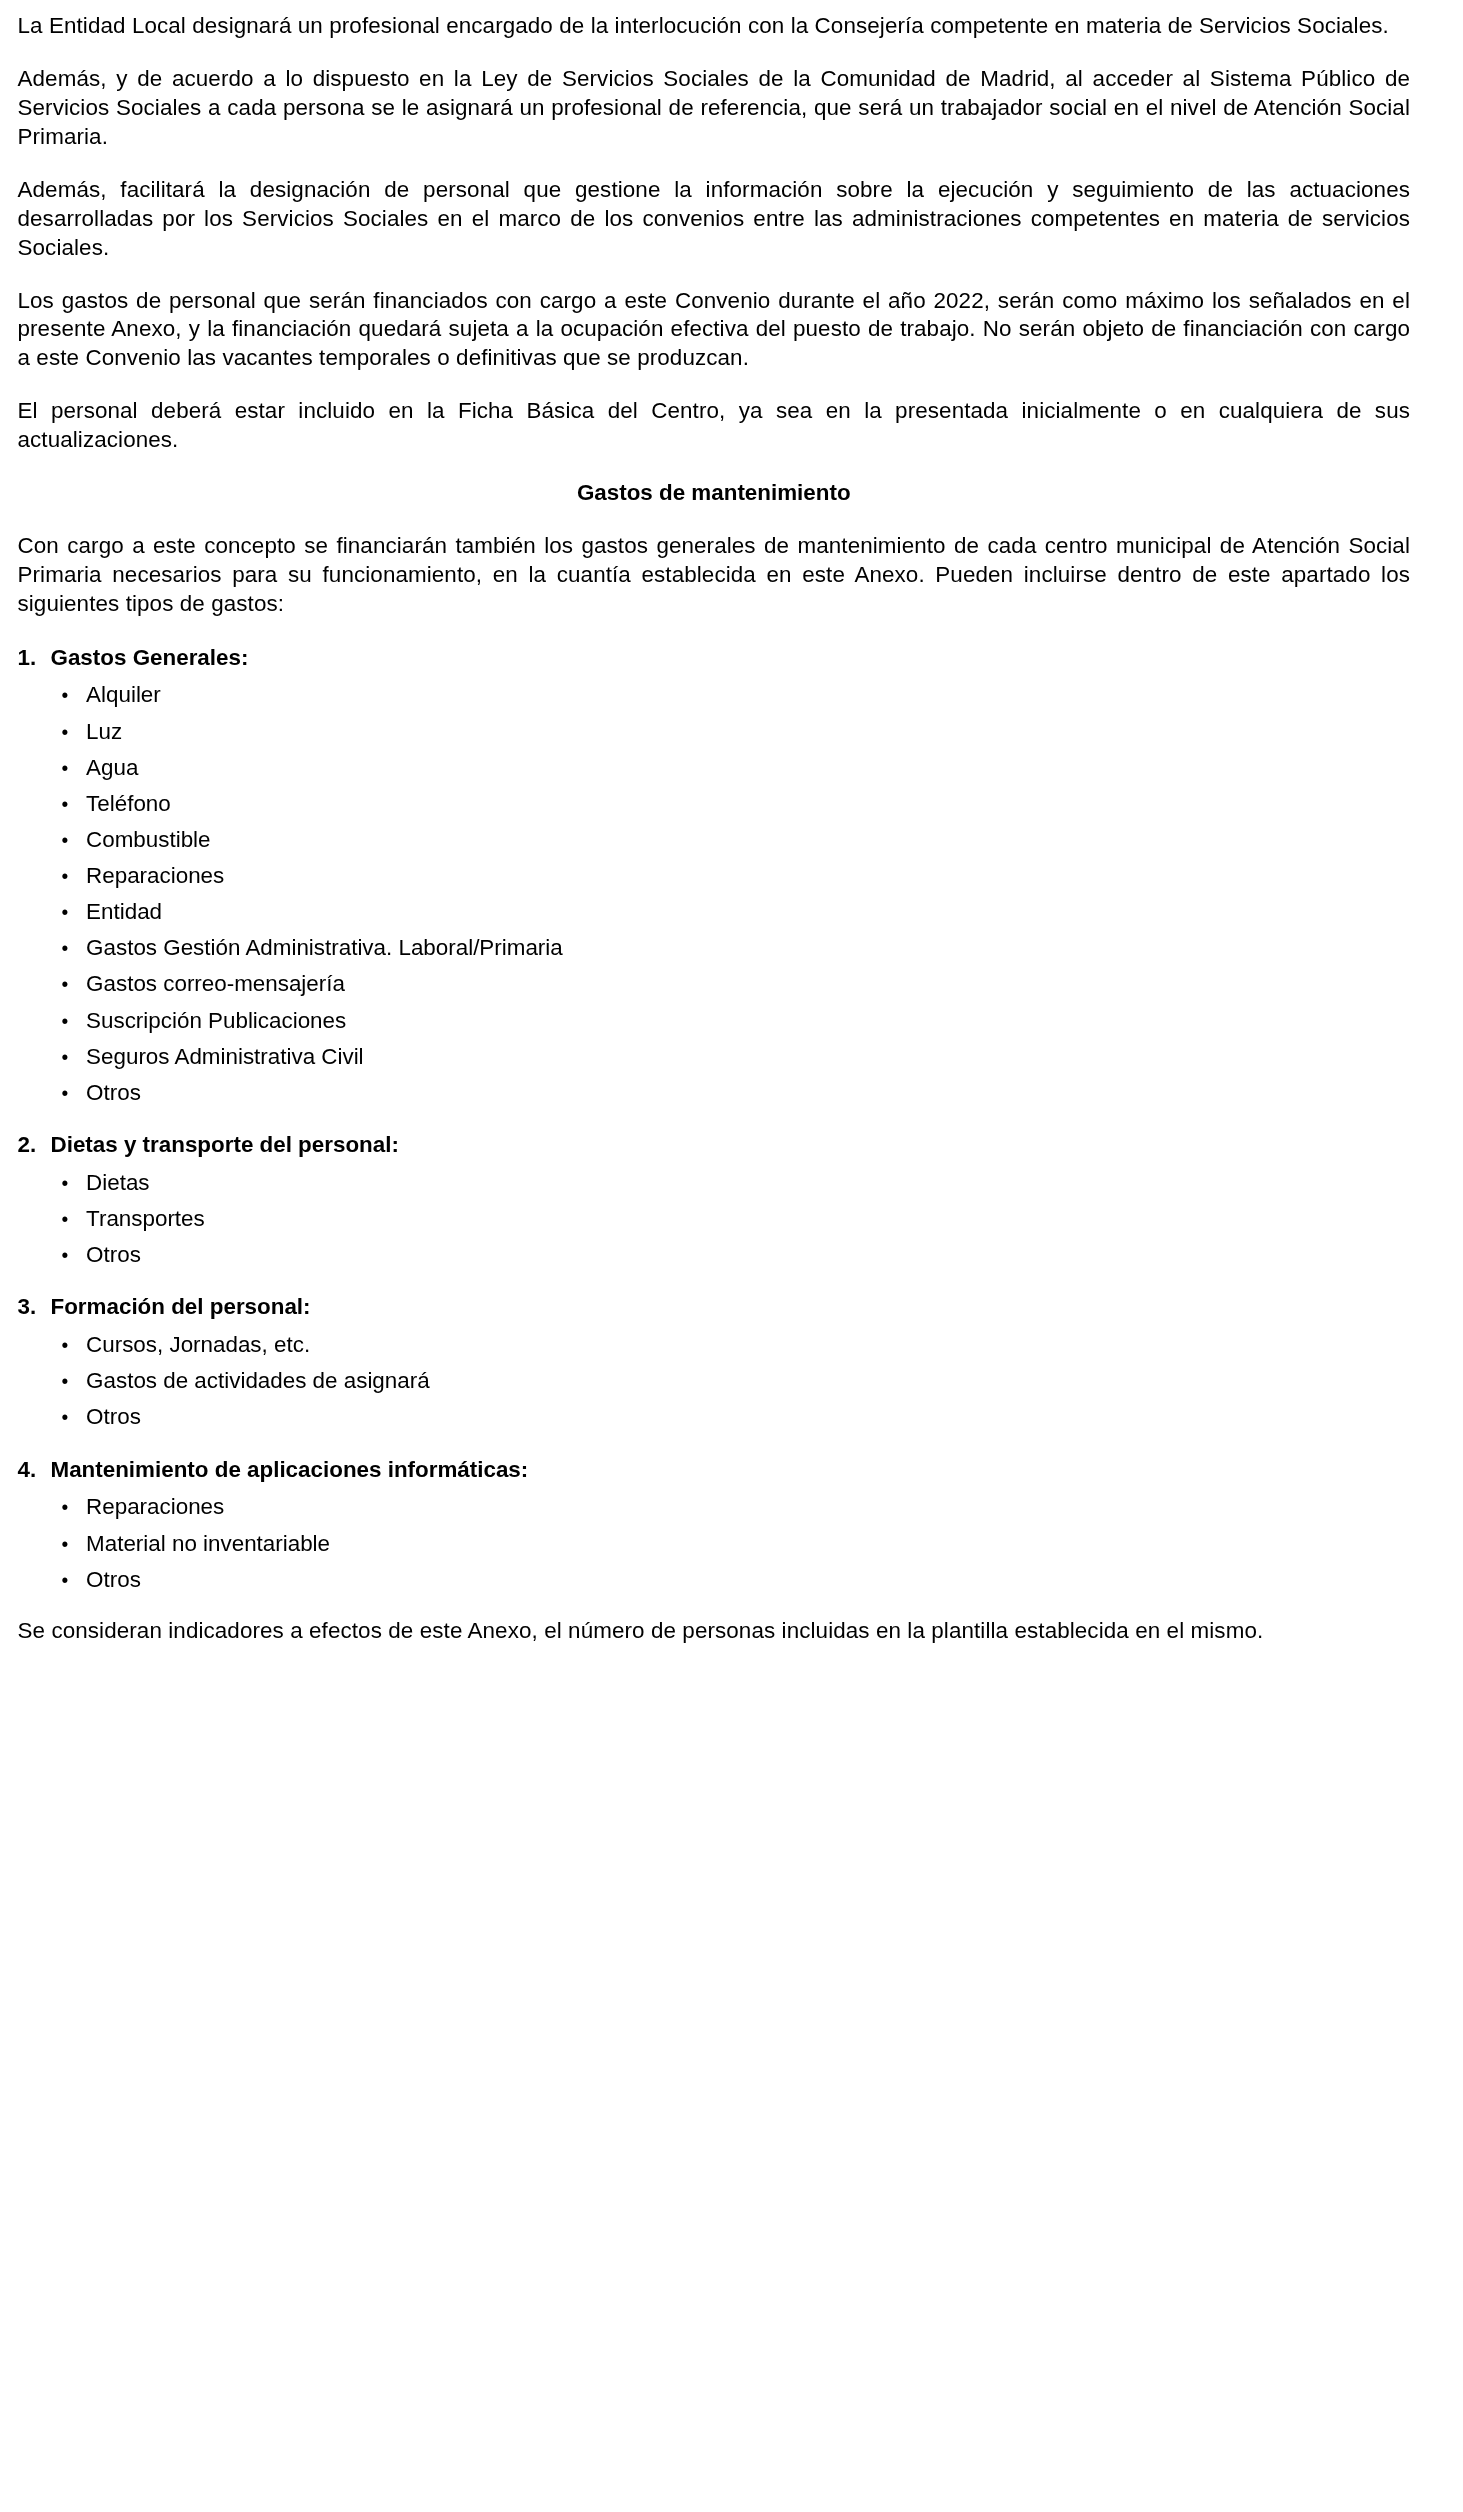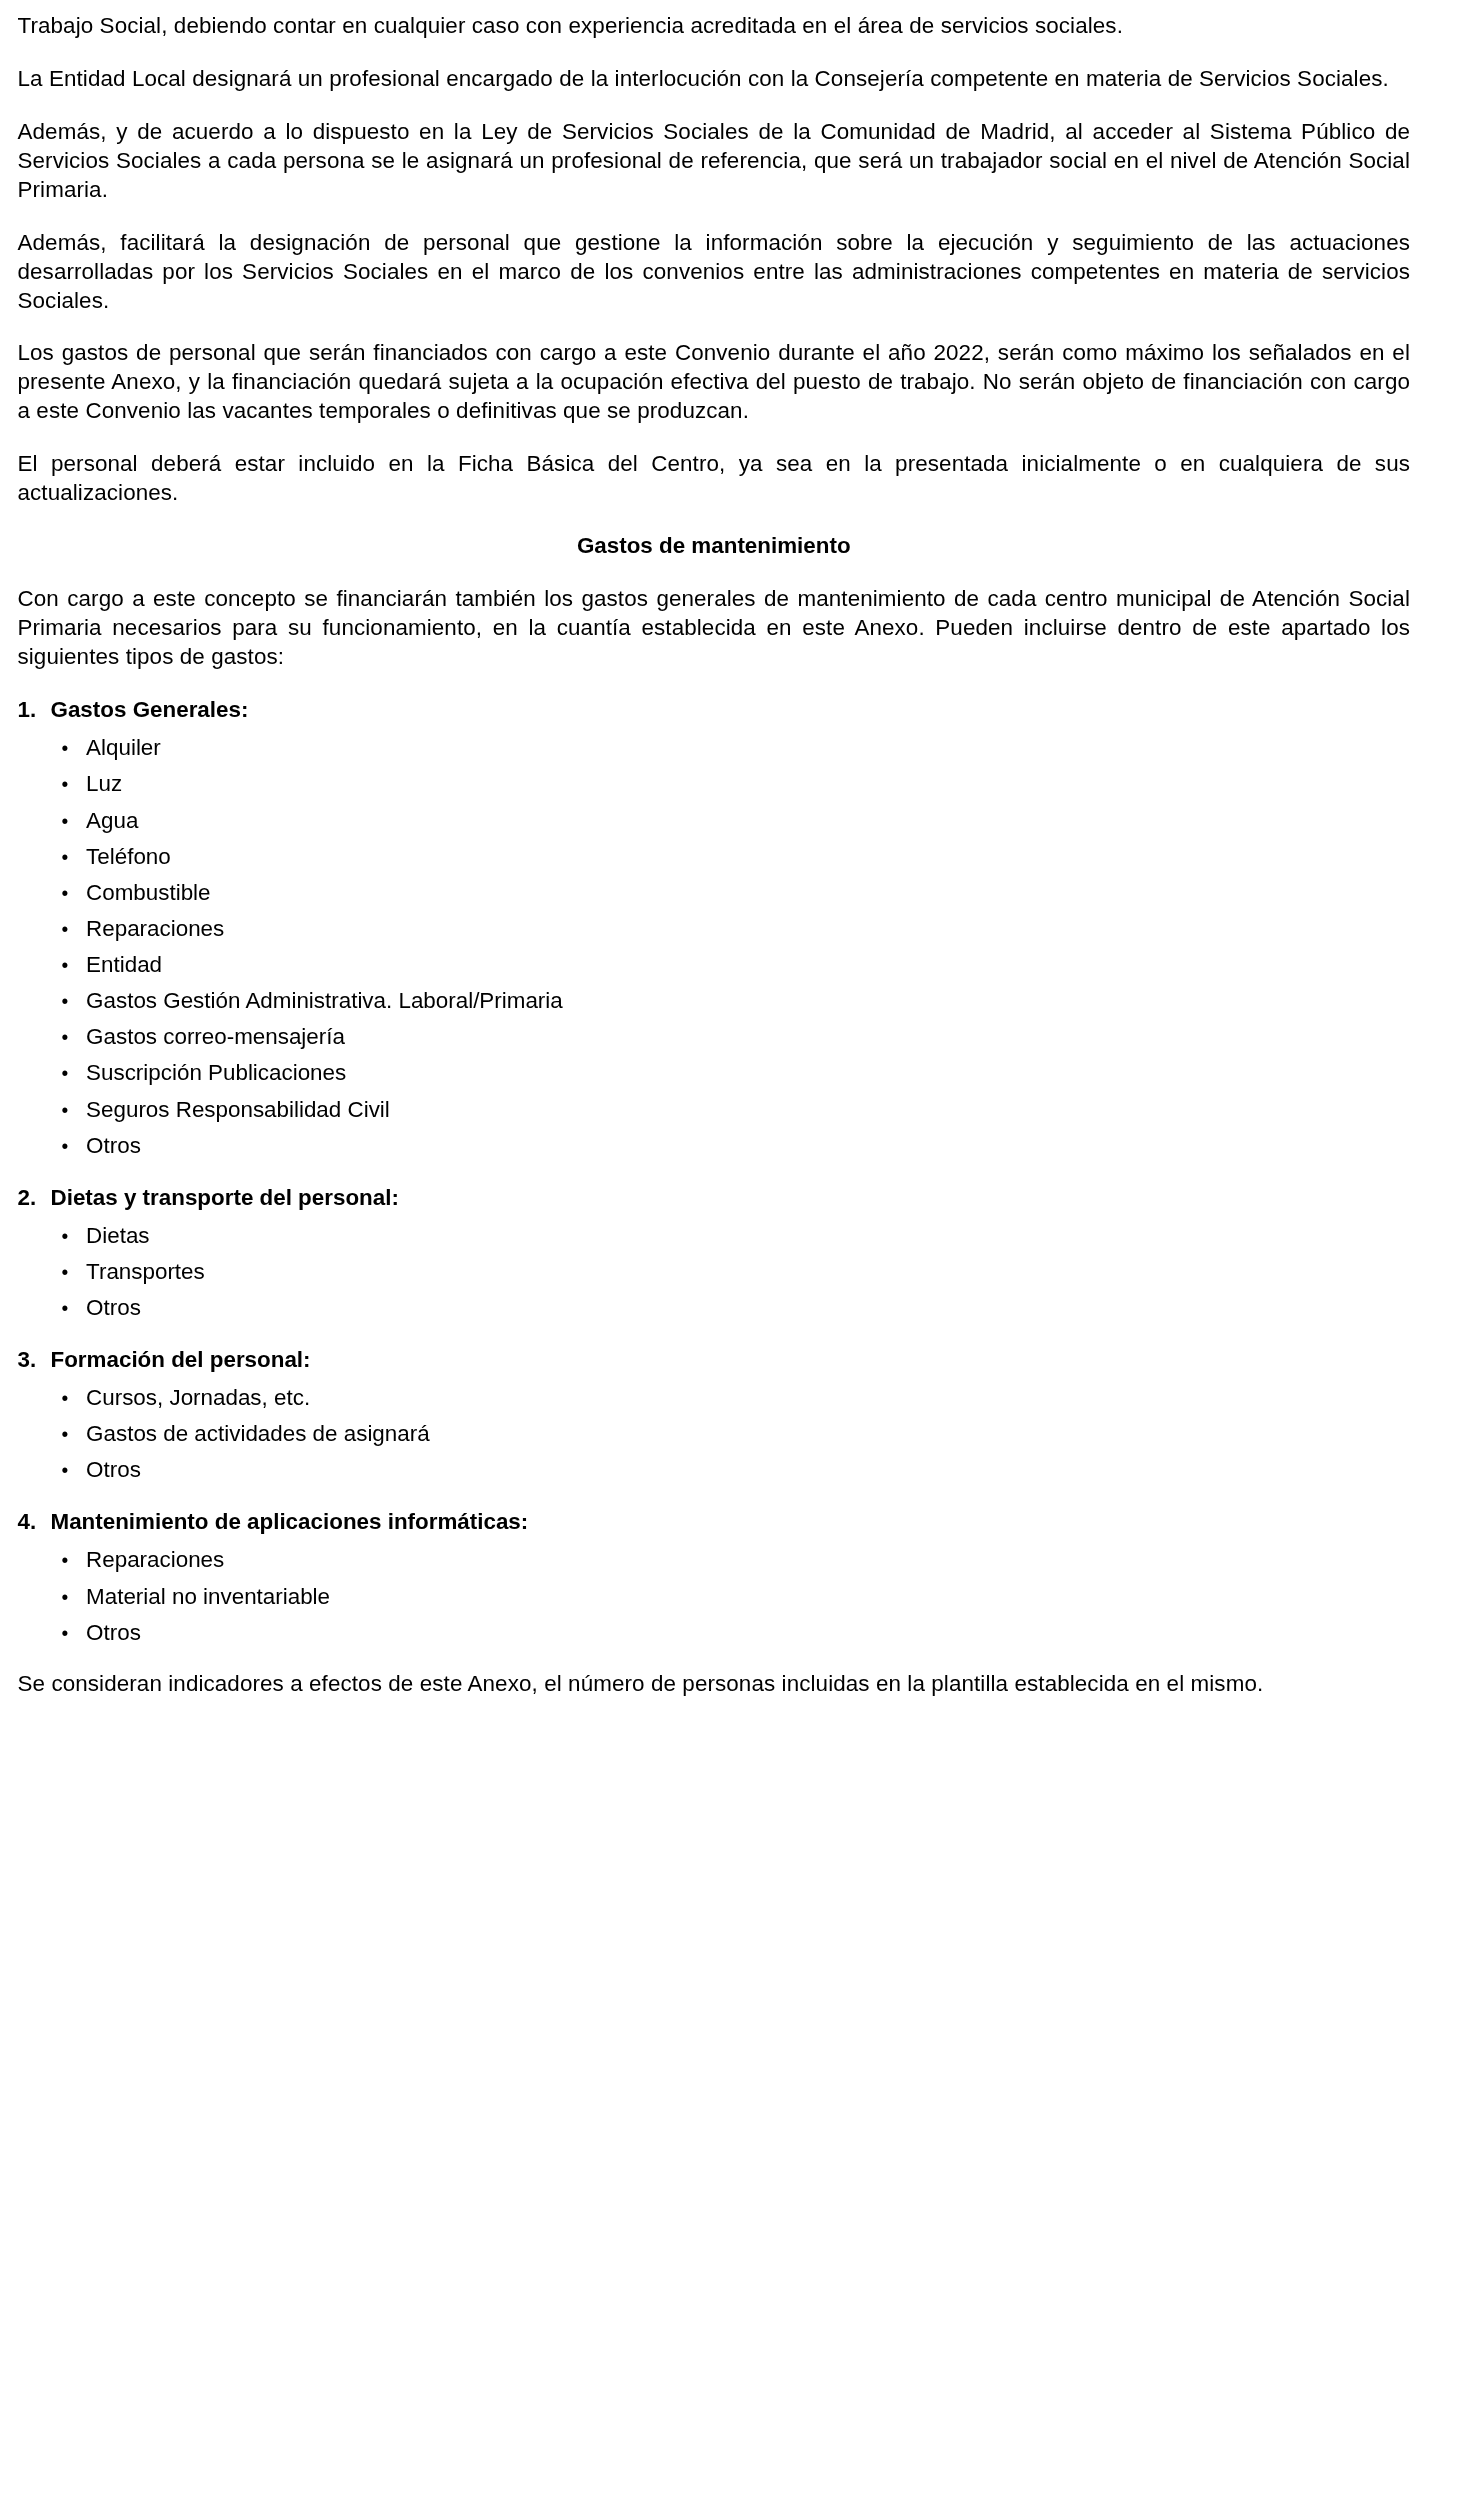--- a/index.html
+++ b/index.html
@@ -80,21 +80,20 @@
   }
   ul.bullets li .btext {
     flex: 1 1 auto;
   }
 </style>
 </head>
 <body>
 
 <div class="page">
 
-  <p class="para">Trabajo Social, debiendo contar en cualquier caso con experiencia acreditada en el área de servicios sociales.</p>
   <p class="para">La Entidad Local designará un profesional encargado de la interlocución con la Consejería competente en materia de Servicios Sociales.</p>
   <p class="para">Además, y de acuerdo a lo dispuesto en la Ley de Servicios Sociales de la Comunidad de Madrid, al acceder al Sistema Público de Servicios Sociales a cada persona se le asignará un profesional de referencia, que será un trabajador social en el nivel de Atención Social Primaria.</p>
   <p class="para">Además, facilitará la designación de personal que gestione la información sobre la ejecución y seguimiento de las actuaciones desarrolladas por los Servicios Sociales en el marco de los convenios entre las administraciones competentes en materia de servicios Sociales.</p>
   <p class="para">Los gastos de personal que serán financiados con cargo a este Convenio durante el año 2022, serán como máximo los señalados en el presente Anexo, y la financiación quedará sujeta a la ocupación efectiva del puesto de trabajo. No serán objeto de financiación con cargo a este Convenio las vacantes temporales o definitivas que se produzcan.</p>
   <p class="para">El personal deberá estar incluido en la Ficha Básica del Centro, ya sea en la presentada inicialmente o en cualquiera de sus actualizaciones.</p>
 
   <h3 class="heading">Gastos de mantenimiento</h3>
 
   <p class="para">Con cargo a este concepto se financiarán también los gastos generales de mantenimiento de cada centro municipal de Atención Social Primaria necesarios para su funcionamiento, en la cuantía establecida en este Anexo. Pueden incluirse dentro de este apartado los siguientes tipos de gastos:</p>
 
@@ -141,21 +140,21 @@
         <li>
             <span class="dot">•</span>
             <span class="btext">Gastos correo-mensajería</span>
           </li>
         <li>
             <span class="dot">•</span>
             <span class="btext">Suscripción Publicaciones</span>
           </li>
         <li>
             <span class="dot">•</span>
-            <span class="btext">Seguros Responsabilidad Civil</span>
+            <span class="btext">Seguros Administrativa Civil</span>
           </li>
         <li>
             <span class="dot">•</span>
             <span class="btext">Otros</span>
           </li>
       </ul>
     </li>
 
     <li class="numitem">
       <div class="numrow">

